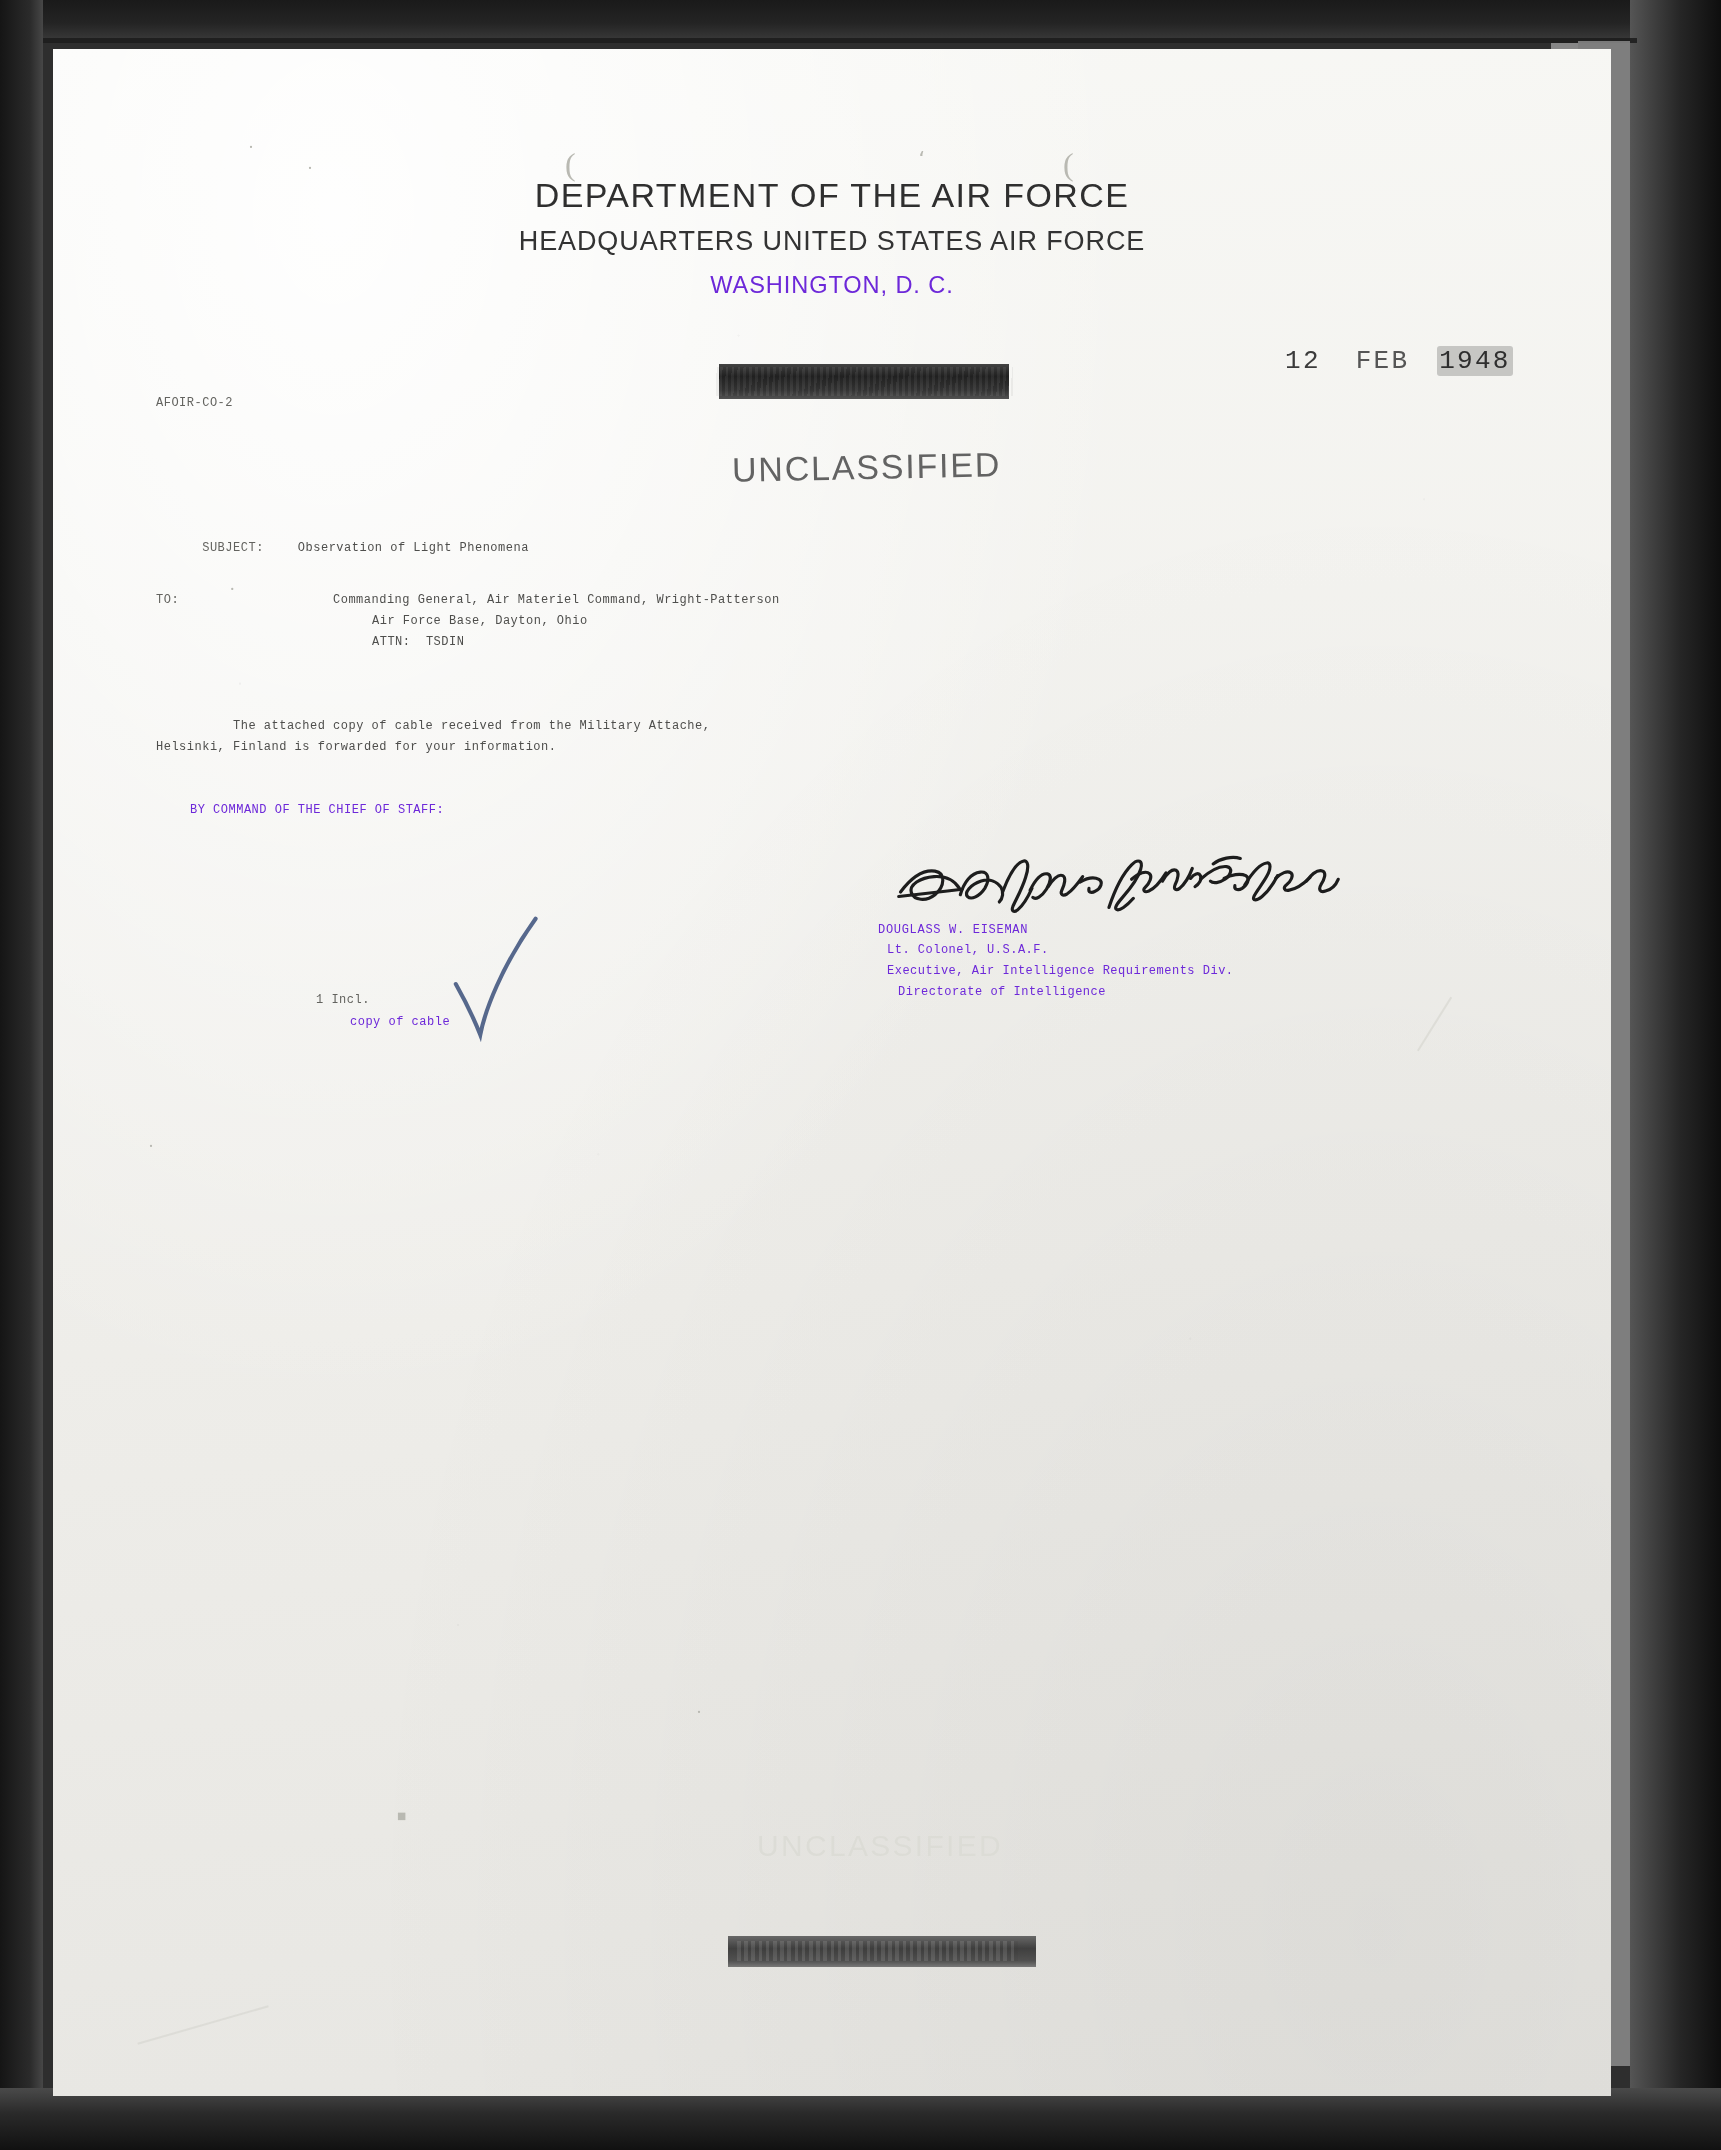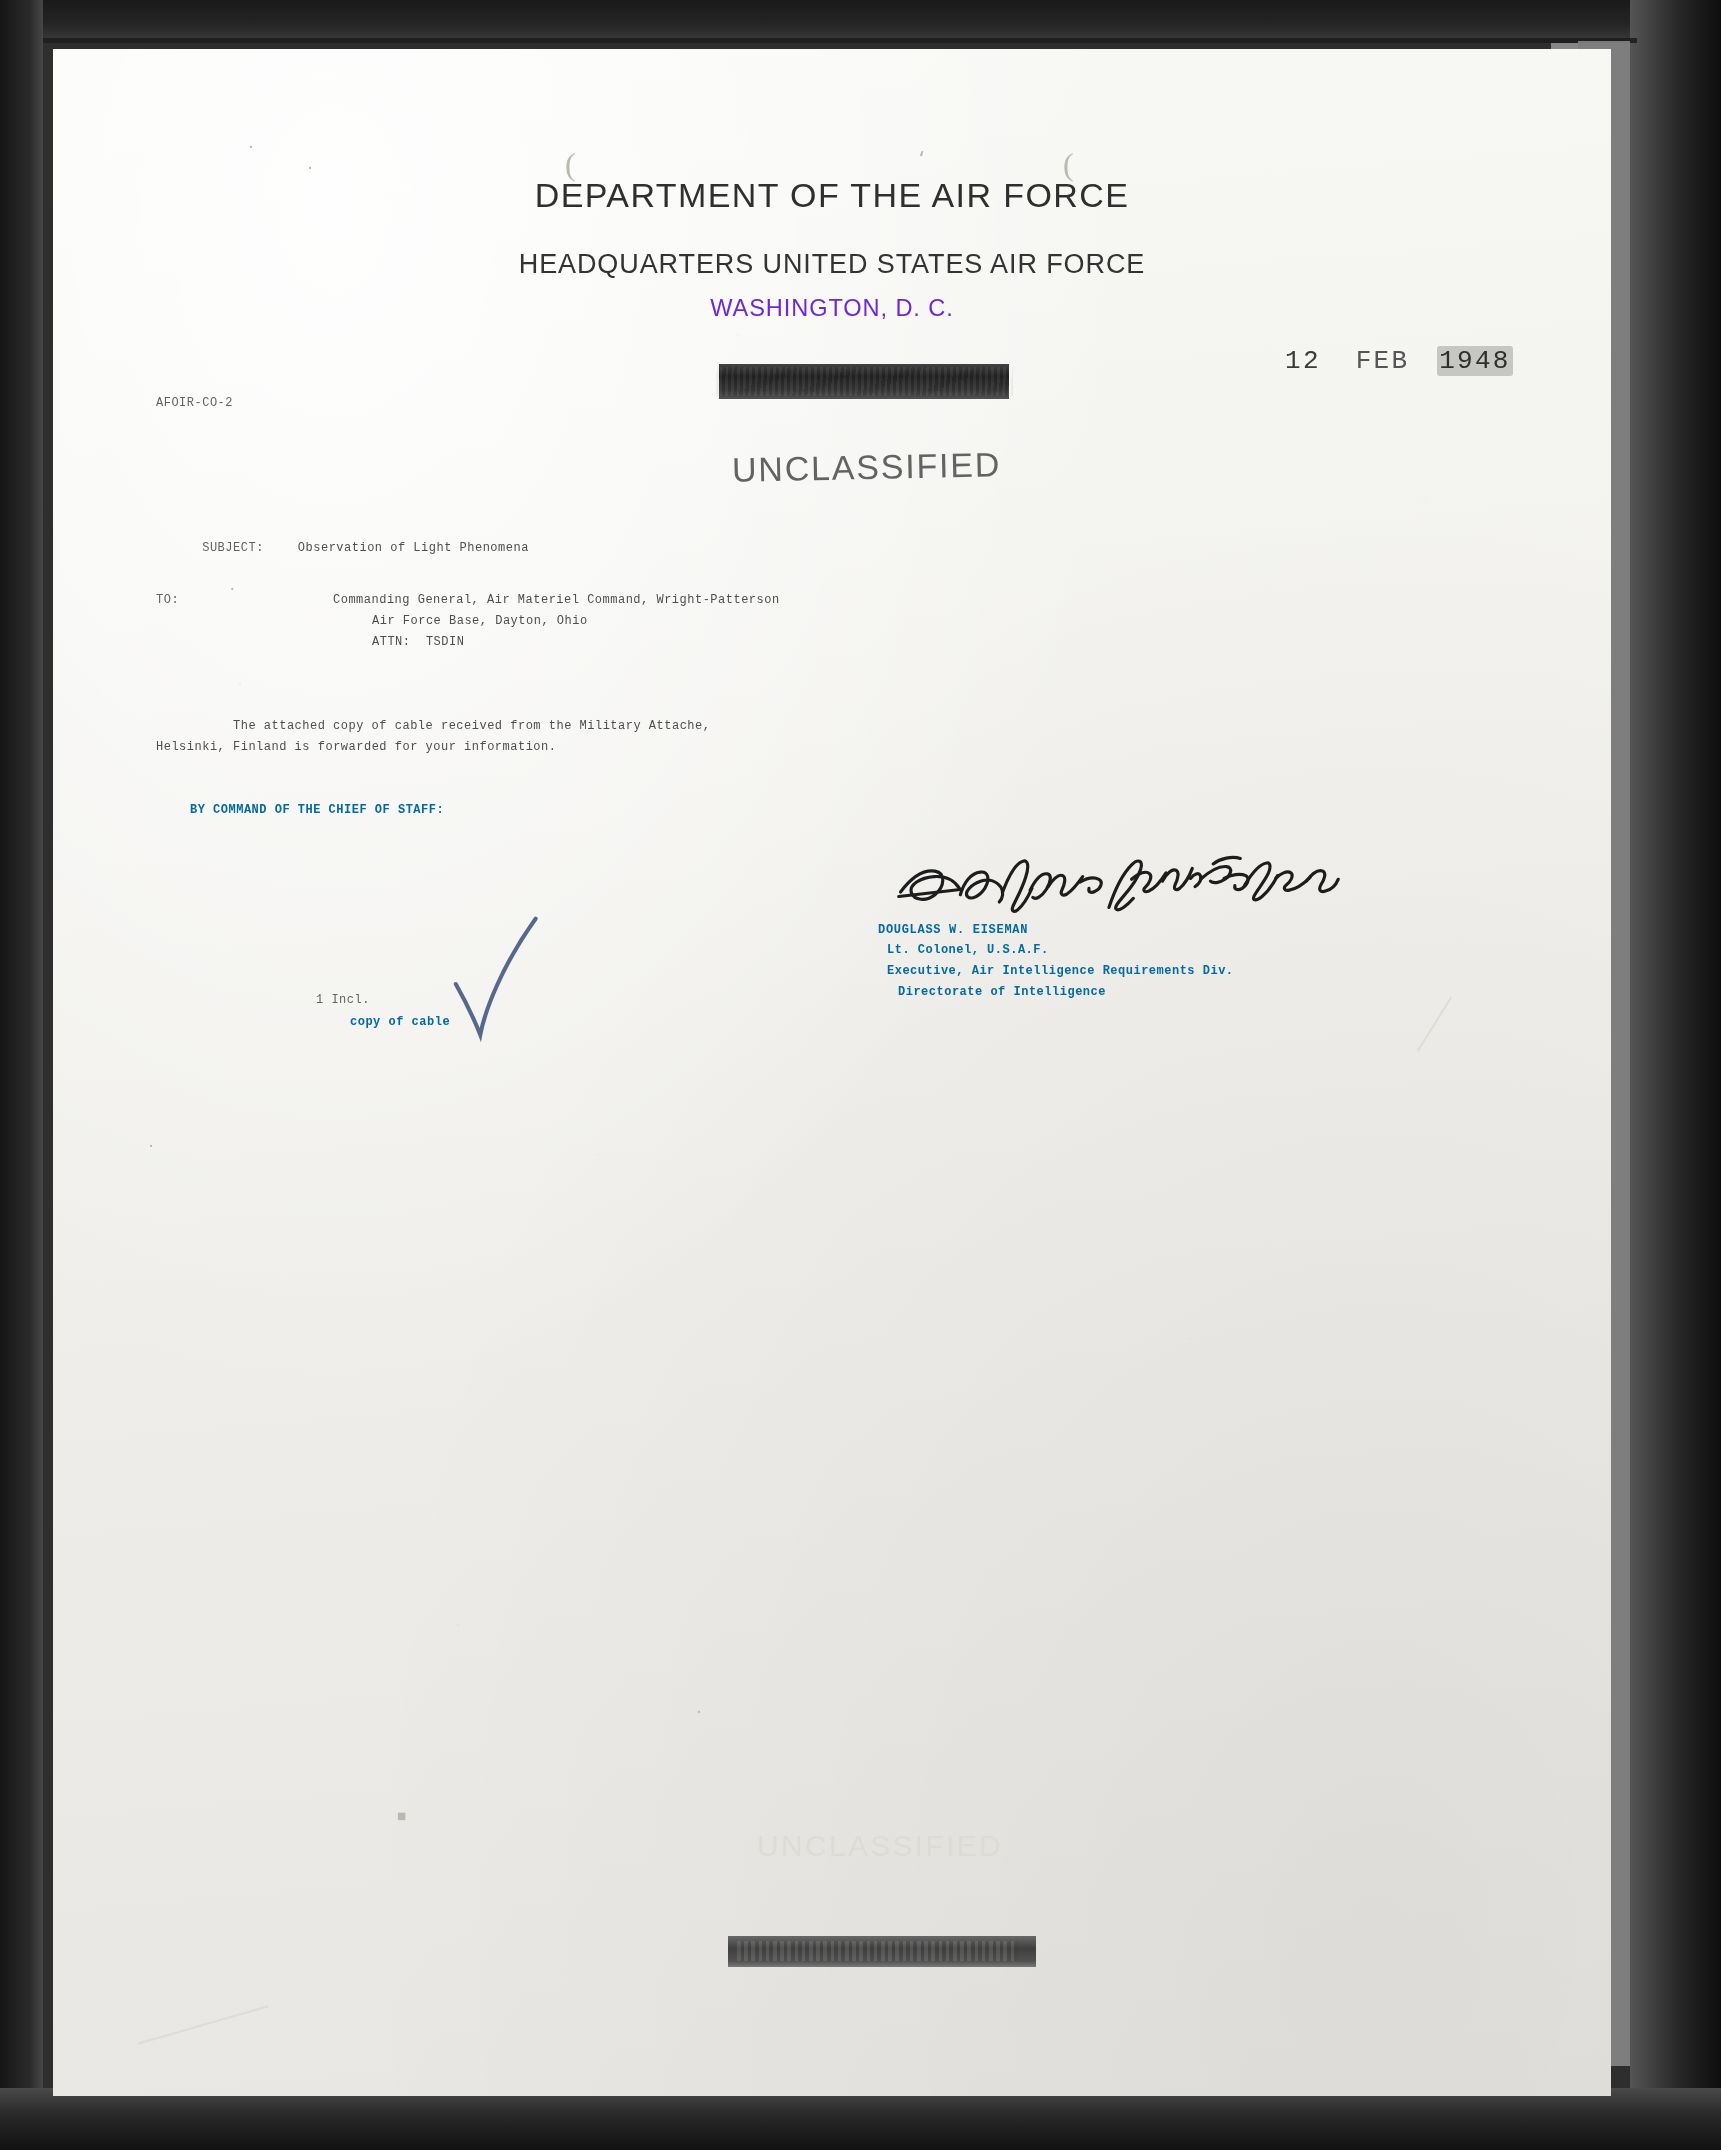--- a/index.html
+++ b/index.html
@@ -115,21 +115,21 @@
     text-align: center;
     color: #2b2b2b;
   }
   .lh-line1 {
     font-size: 34px;
     letter-spacing: 1.4px;
     font-weight: 400;
     color: #2f2f2f;
   }
   .lh-line2 {
-    margin-top: 34px;
+    margin-top: 11px;
     font-size: 27px;
     letter-spacing: 0.9px;
     color: #333;
     text-align: center;
   }
   .lh-line3 {
     margin-top: 15.4px;
     font-size: 23.6px;
     letter-spacing: 0.9px;
     color: #6d28d9;
@@ -137,21 +137,21 @@
 
   
   .tw {
     font-family: "Liberation Mono", "DejaVu Sans Mono", monospace;
     color: #4e4e4c;
     font-size: 12px;
     letter-spacing: 0.5px;
     white-space: pre;
   }
   .tw-faint { color: #63635f; }
-  .tw-fainter { color: #0369a1; font-weight: bold; }
+  .tw-fainter { color: #6d28d9; }
 
   .date-stamp {
     position: absolute;
     left: 1232px;
     top: 297px;
     font-family: "Liberation Mono", monospace;
     font-size: 26px;
     letter-spacing: 2.3px;
     color: #3b3b3b;
   }

